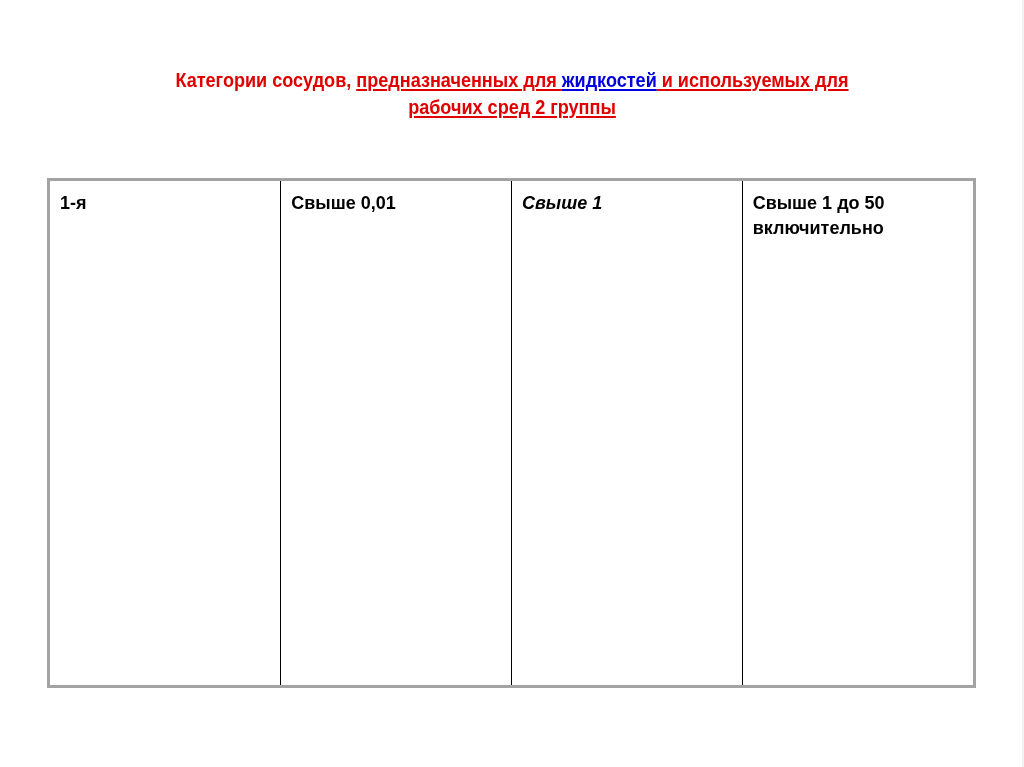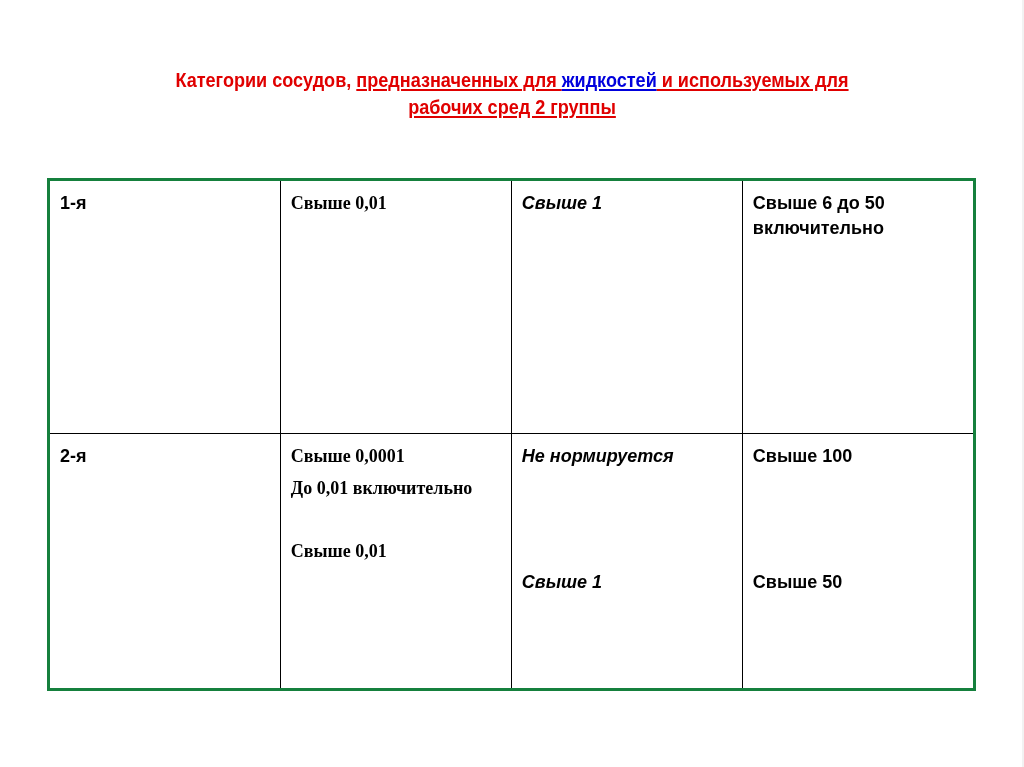--- a/index.html
+++ b/index.html
@@ -5,24 +5,24 @@
   html, body { margin:0; padding:0; background:#ffffff; }
   body { width:1024px; height:767px; position:relative; overflow:hidden;
          font-family:"Liberation Sans", sans-serif; }
   .edge { position:absolute; top:0; right:0; width:2px; height:767px; background:#f2f2f2; }
   .title { position:absolute; left:60px; top:66px; width:904px; text-align:center;
            font-weight:bold; font-size:21px; line-height:27px; color:#e00000;
            transform:scaleX(0.86); transform-origin:center top; }
   .title .u { text-decoration:underline; }
   .title .blue { color:#0000dd; text-decoration:underline; }
   table.grid { position:absolute; left:47px; top:178px; width:929px; height:510px;
-               border-collapse:collapse; border:3px solid #15803d; }
+               border-collapse:collapse; border:3px solid #a3a3a3; }
   table.grid td { border:1.5px solid #000; vertical-align:top; padding:10px 10px 0 10px;
                   font-weight:bold; font-size:18px; line-height:25px; color:#000; }
-  td.c0 { width:212px; } td.c1 { width:211px;font-family:Liberation Serif, serif; } td.c2 { width:211px;font-style:italic; } td.c3 { width:211px; }
+  td.c0 { width:212px; } td.c1 { width:211px; } td.c2 { width:211px;font-style:italic; } td.c3 { width:211px; }
   tr.r0 { height:254px; } tr.r1 { height:256px; }
   .line { display:block; }
   .gap-sm { margin-top:7px; }
   .gap-lg { margin-top:38px; }
   .gap-xl { margin-top:101px; }
 </style>
 </head>
 <body>
 
 <div class="edge"></div>
@@ -38,35 +38,17 @@
     <td class="c0">
       <span class="line">1-я</span>
     </td>
     <td class="c1">
       <span class="line">Свыше 0,01</span>
     </td>
     <td class="c2">
       <span class="line">Свыше 1</span>
     </td>
     <td class="c3">
-      <span class="line">Свыше 6 до 50 включительно</span>
-    </td>
-  </tr>
-  <tr class="r1">
-    <td class="c0">
-      <span class="line">2-я</span>
-    </td>
-    <td class="c1">
-      <span class="line">Свыше 0,0001</span>
-      <span class="line gap-sm">До 0,01 включительно</span>
-      <span class="line gap-lg">Свыше 0,01</span>
-    </td>
-    <td class="c2">
-      <span class="line">Не нормируется</span>
-      <span class="line gap-xl">Свыше 1</span>
-    </td>
-    <td class="c3">
-      <span class="line">Свыше 100</span>
-      <span class="line gap-xl">Свыше 50</span>
+      <span class="line">Свыше 1 до 50 включительно</span>
     </td>
   </tr>
 </tbody>
   </table>
 
 </body></html>

